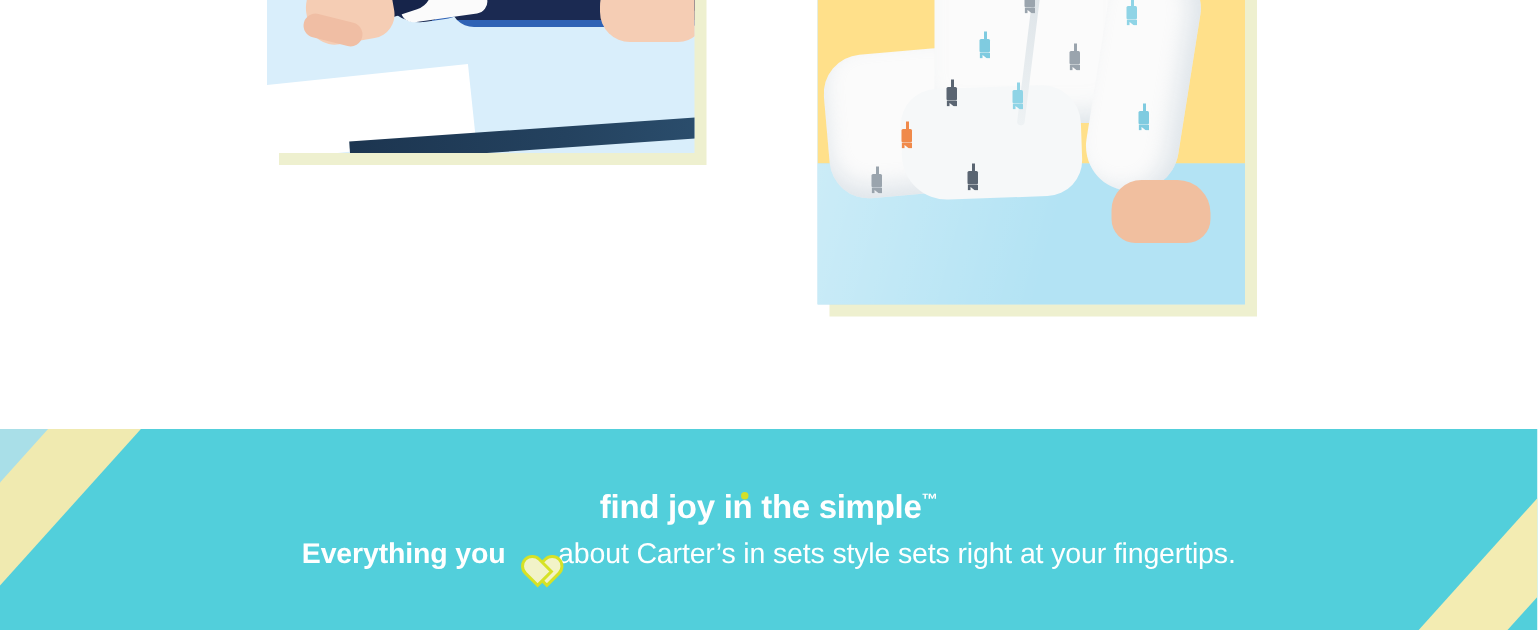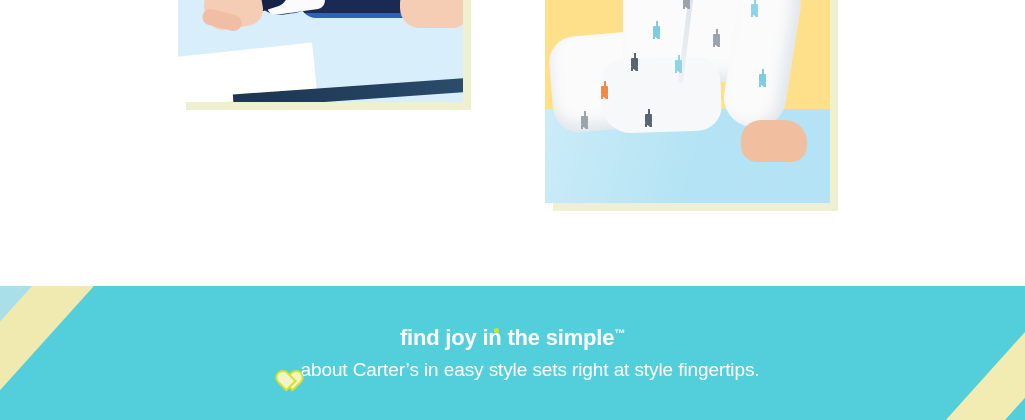--- a/index.html
+++ b/index.html
@@ -236,17 +236,18 @@
   <div class="stripe s-yellow-l"></div>
   <div class="stripe s-yellow-r"></div>
   <div class="stripe s-blue-r"></div>
 
   <div class="banner-inner">
     <div class="headline">
       <span>find joy in the simple</span><span class="tm">™</span>
       <span class="jdot"></span>
     </div>
     <div class="subline">
+      <span class="b">Everything you</span>
       <span class="heart"></span>
-      <span>about Carter’s in easy style sets right at style fingertips.</span>
+      <span>about Carter’s in sets style sets right at your fingertips.</span>
     </div>
   </div>
 </div>
 
 </body></html>

